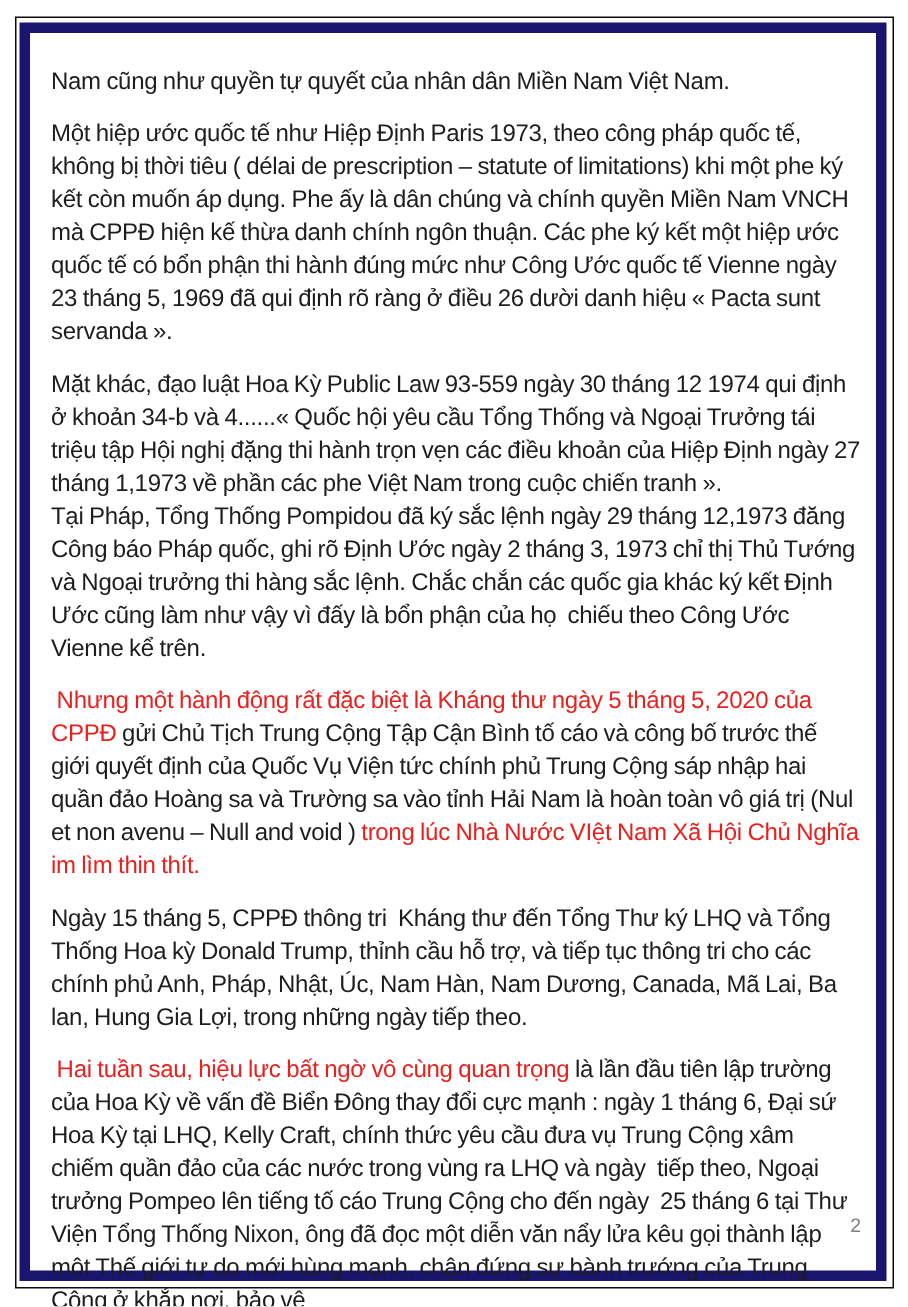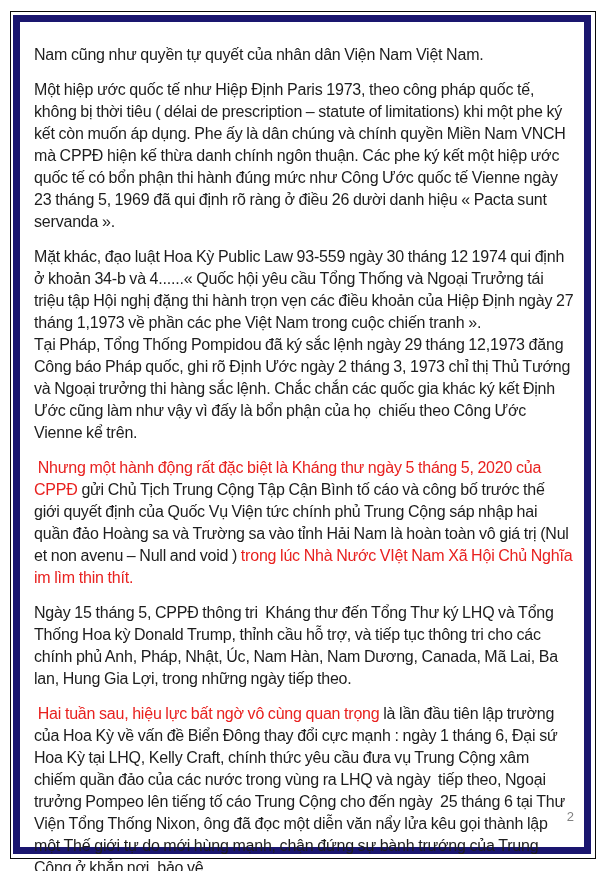--- a/index.html
+++ b/index.html
@@ -61,21 +61,21 @@
 </head>
 <body>
 
 <div class="page">
 
   <div class="frame-thin" style="border-color: rgb(10, 10, 10);"></div>
   <div class="frame-thick" style="border-color: rgb(26, 22, 111);"></div>
 
   <div class="content" style="color: rgb(29, 29, 29);">
 
-    <p><span class="run">Nam cũng như quyền tự quyết của nhân dân Viện Nam Việt Nam.</span></p>
+    <p><span class="run">Nam cũng như quyền tự quyết của nhân dân Miền Nam Việt Nam.</span></p>
 
     <p><span class="run">Một hiệp ước quốc tế như Hiệp Định Paris 1973, theo công pháp quốc tế, không bị thời tiêu ( délai de prescription – statute of limitations) khi một phe ký kết còn muốn áp dụng. Phe ấy là dân chúng và chính quyền Miền Nam VNCH mà CPPĐ hiện kế thừa danh chính ngôn thuận. Các phe ký kết một hiệp ước quốc tế có bổn phận thi hành đúng mức như Công Ước quốc tế Vienne ngày 23 tháng 5, 1969 đã qui định rõ ràng ở điều 26 dười danh hiệu « Pacta sunt servanda ».</span></p>
 
     <p><span class="run">Mặt khác, đạo luật Hoa Kỳ Public Law 93-559 ngày 30 tháng 12 1974 qui định ở khoản 34-b và 4......« Quốc hội yêu cầu Tổng Thống và Ngoại Trưởng tái triệu tập Hội nghị đặng thi hành trọn vẹn các điều khoản của Hiệp Định ngày 27 tháng 1,1973 về phần các phe Việt Nam trong cuộc chiến tranh ».</span><br><span class="run">Tại Pháp, Tổng Thống Pompidou đã ký sắc lệnh ngày 29 tháng 12,1973 đăng Công báo Pháp quốc, ghi rõ Định Ước ngày 2 tháng 3, 1973 chỉ thị Thủ Tướng và Ngoại trưởng thi hàng sắc lệnh. Chắc chắn các quốc gia khác ký kết Định Ước cũng làm như vậy vì đấy là bổn phận của họ &nbsp;chiếu theo Công Ước Vienne kể trên.</span></p>
 
     <p><span class="run red" style="color: rgb(232, 33, 31);">&nbsp;Nhưng một hành động rất đặc biệt là Kháng thư ngày 5 tháng 5, 2020 của CPPĐ </span><span class="run">gửi Chủ Tịch Trung Cộng Tập Cận Bình tố cáo và công bố trước thế giới quyết định của Quốc Vụ Viện tức chính phủ Trung Cộng sáp nhập hai quần đảo Hoàng sa và Trường sa vào tỉnh Hải Nam là hoàn toàn vô giá trị (Nul et non avenu – Null and void ) </span><span class="run red" style="color: rgb(232, 33, 31);">trong lúc Nhà Nước VIệt Nam Xã Hội Chủ Nghĩa im lìm thin thít.</span></p>
 
     <p><span class="run">Ngày 15 tháng 5, CPPĐ thông tri &nbsp;Kháng thư đến Tổng Thư ký LHQ và Tổng Thống Hoa kỳ Donald Trump, thỉnh cầu hỗ trợ, và tiếp tục thông tri cho các chính phủ Anh, Pháp, Nhật, Úc, Nam Hàn, Nam Dương, Canada, Mã Lai, Ba lan, Hung Gia Lợi, trong những ngày tiếp theo.</span></p>
 
     <p><span class="run red" style="color: rgb(232, 33, 31);">&nbsp;Hai tuần sau, hiệu lực bất ngờ vô cùng quan trọng </span><span class="run">là lần đầu tiên lập trường của Hoa Kỳ về vấn đề Biển Đông thay đổi cực mạnh : ngày 1 tháng 6, Đại sứ Hoa Kỳ tại LHQ, Kelly Craft, chính thức yêu cầu đưa vụ Trung Cộng xâm chiếm quần đảo của các nước trong vùng ra LHQ và ngày &nbsp;tiếp theo, Ngoại trưởng Pompeo lên tiếng tố cáo Trung Cộng cho đến ngày &nbsp;25 tháng 6 tại Thư Viện Tổng Thống Nixon, ông đã đọc một diễn văn nẩy lửa kêu gọi thành lập một Thế giới tự do mới hùng mạnh, chận đứng sự bành trướng của Trung Cộng ở khắp nơi, bảo vệ</span></p>

